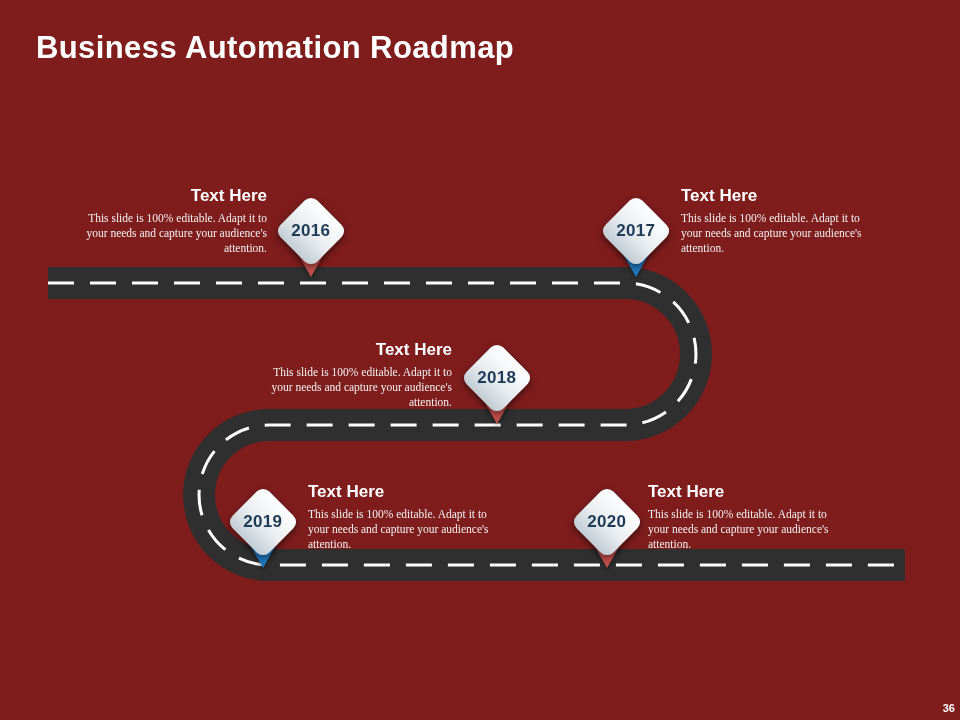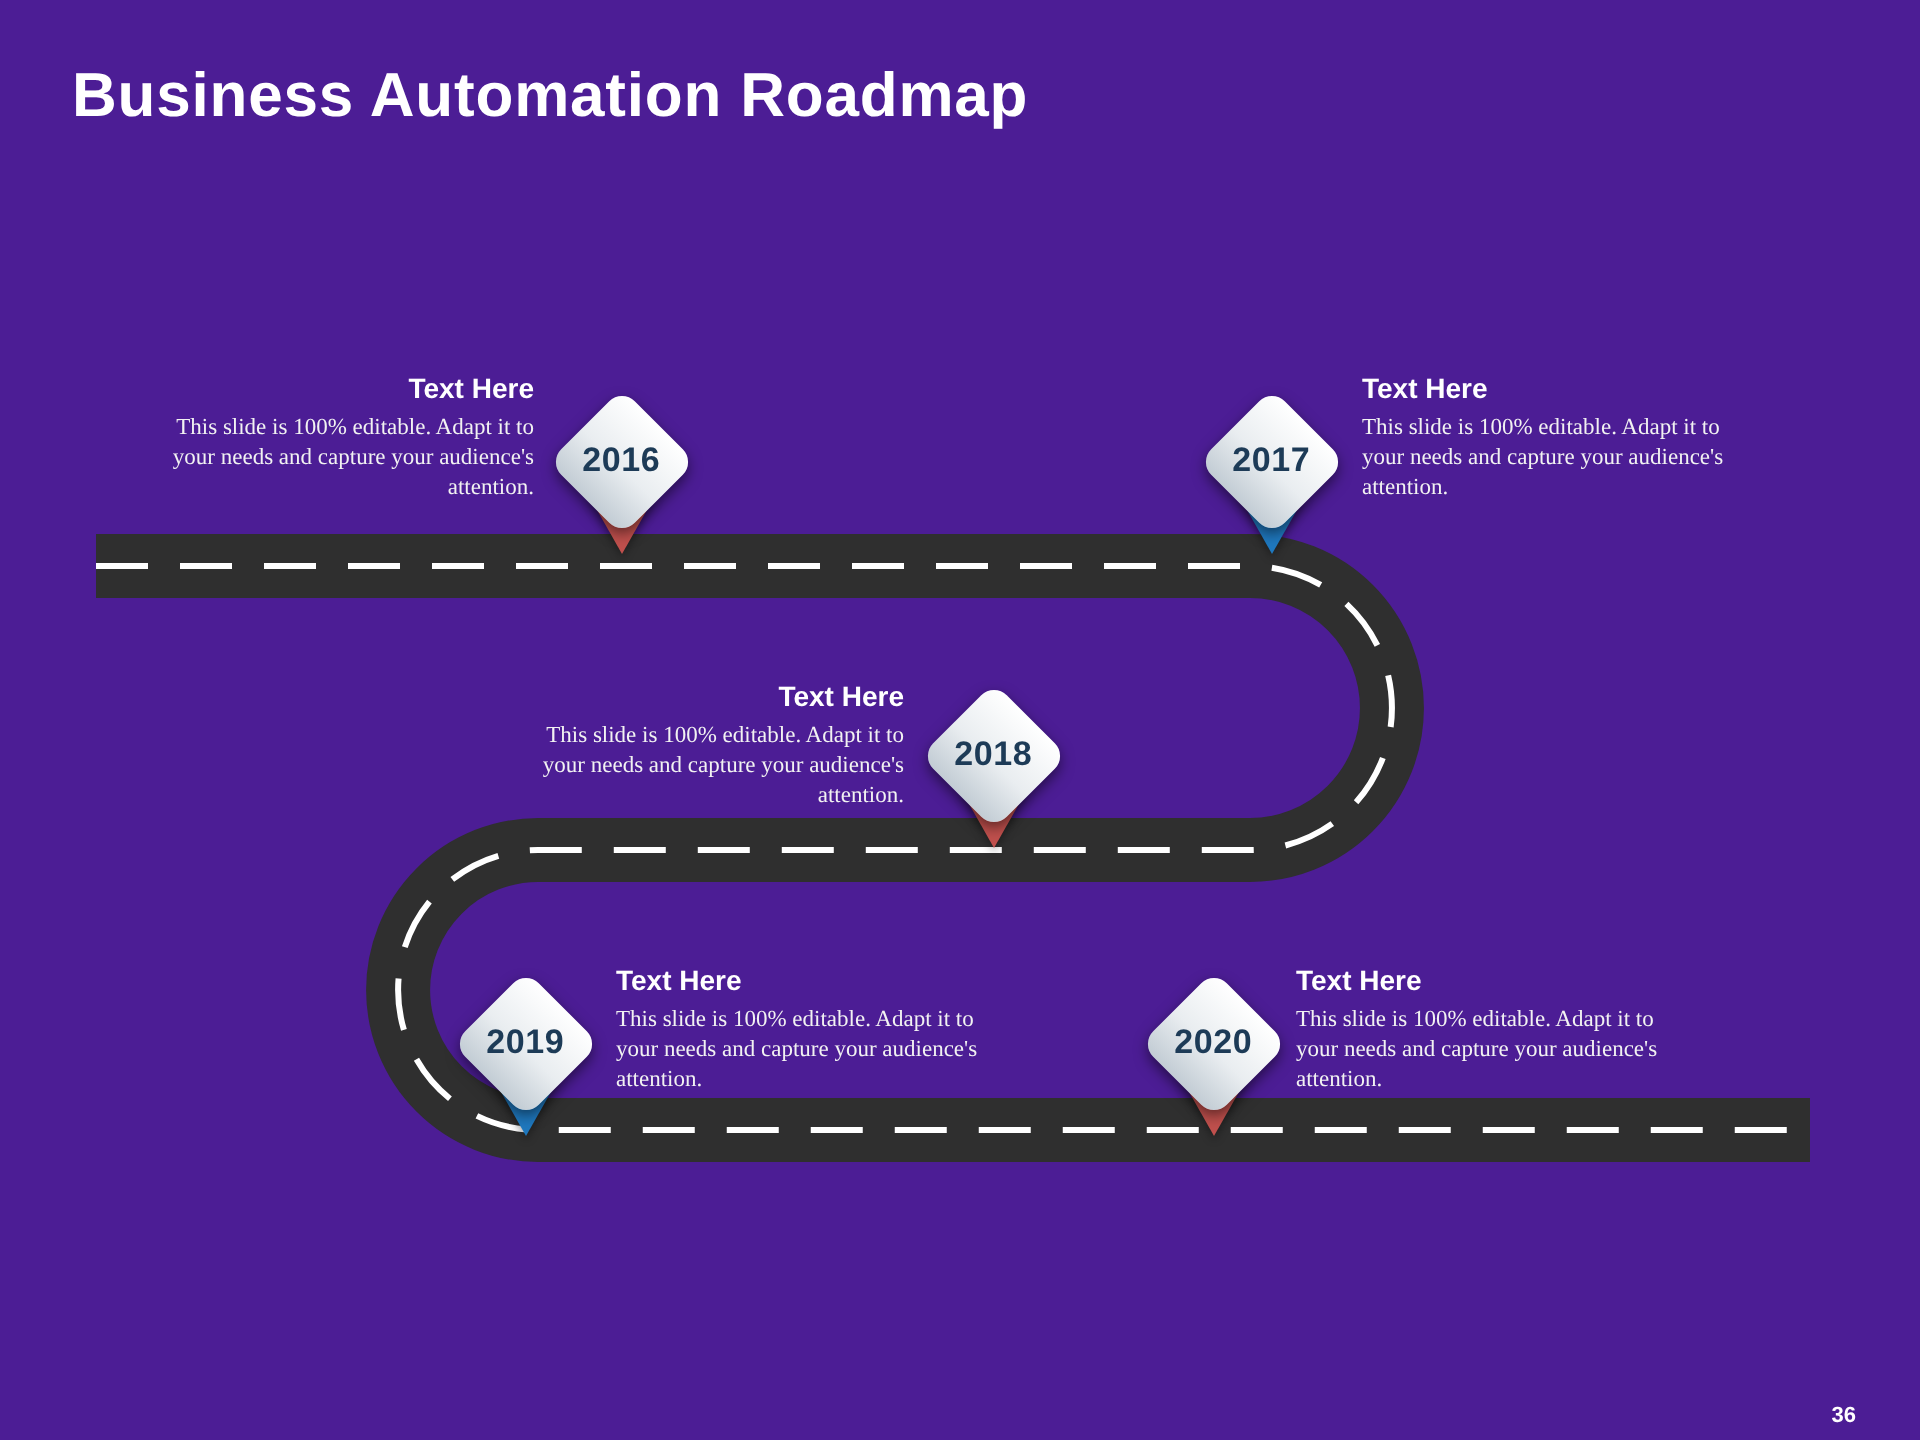--- a/index.html
+++ b/index.html
@@ -4,21 +4,21 @@
 <style>
   html, body { margin: 0; padding: 0; }
   body {
     width: 960px; height: 720px;
     font-family: "Liberation Sans", sans-serif;
     overflow: hidden;
   }
   .slide {
     position: relative;
     width: 960px; height: 720px;
-    background: #4c1d95;
+    background: #7f1d1d;
     overflow: hidden;
   }
   .slide-title {
     position: absolute;
     left: 36px; top: 30px;
     margin: 0;
     font-size: 31px;
     font-weight: bold;
     color: #ffffff;
     letter-spacing: 0.4px;
@@ -30,21 +30,21 @@
   }
   
   .tb {
     position: absolute;
     color: #ffffff;
     z-index: 4;
   }
   .tb.right-align { text-align: right; }
   .tb.left-align  { text-align: left; }
   .tb .h {
-    font-size: 14px;
+    font-size: 17px;
     font-weight: bold;
     margin-bottom: 5px;
   }
   .tb .d {
     font-size: 11.5px;
     line-height: 1.32;
     color: #f2f2f2;
     font-family: Liberation Serif, serif;
   }
   
@@ -74,21 +74,21 @@
     border-left: 17px solid transparent;
     border-right: 17px solid transparent;
     border-top-width: 30px;
     border-top-style: solid;
     border-top-color: #c0504d;
     z-index: 2;
     filter: drop-shadow(0 2px 2px rgba(0,0,0,0.35));
   }
   .page-number {
     position: absolute;
-    right: 32px; bottom: 6px;
+    right: 5px; bottom: 6px;
     font-size: 11px;
     font-weight: bold;
     color: #ffffff;
     z-index: 5;
   }
 </style>
 </head>
 <body>
 
 <div class="slide">

